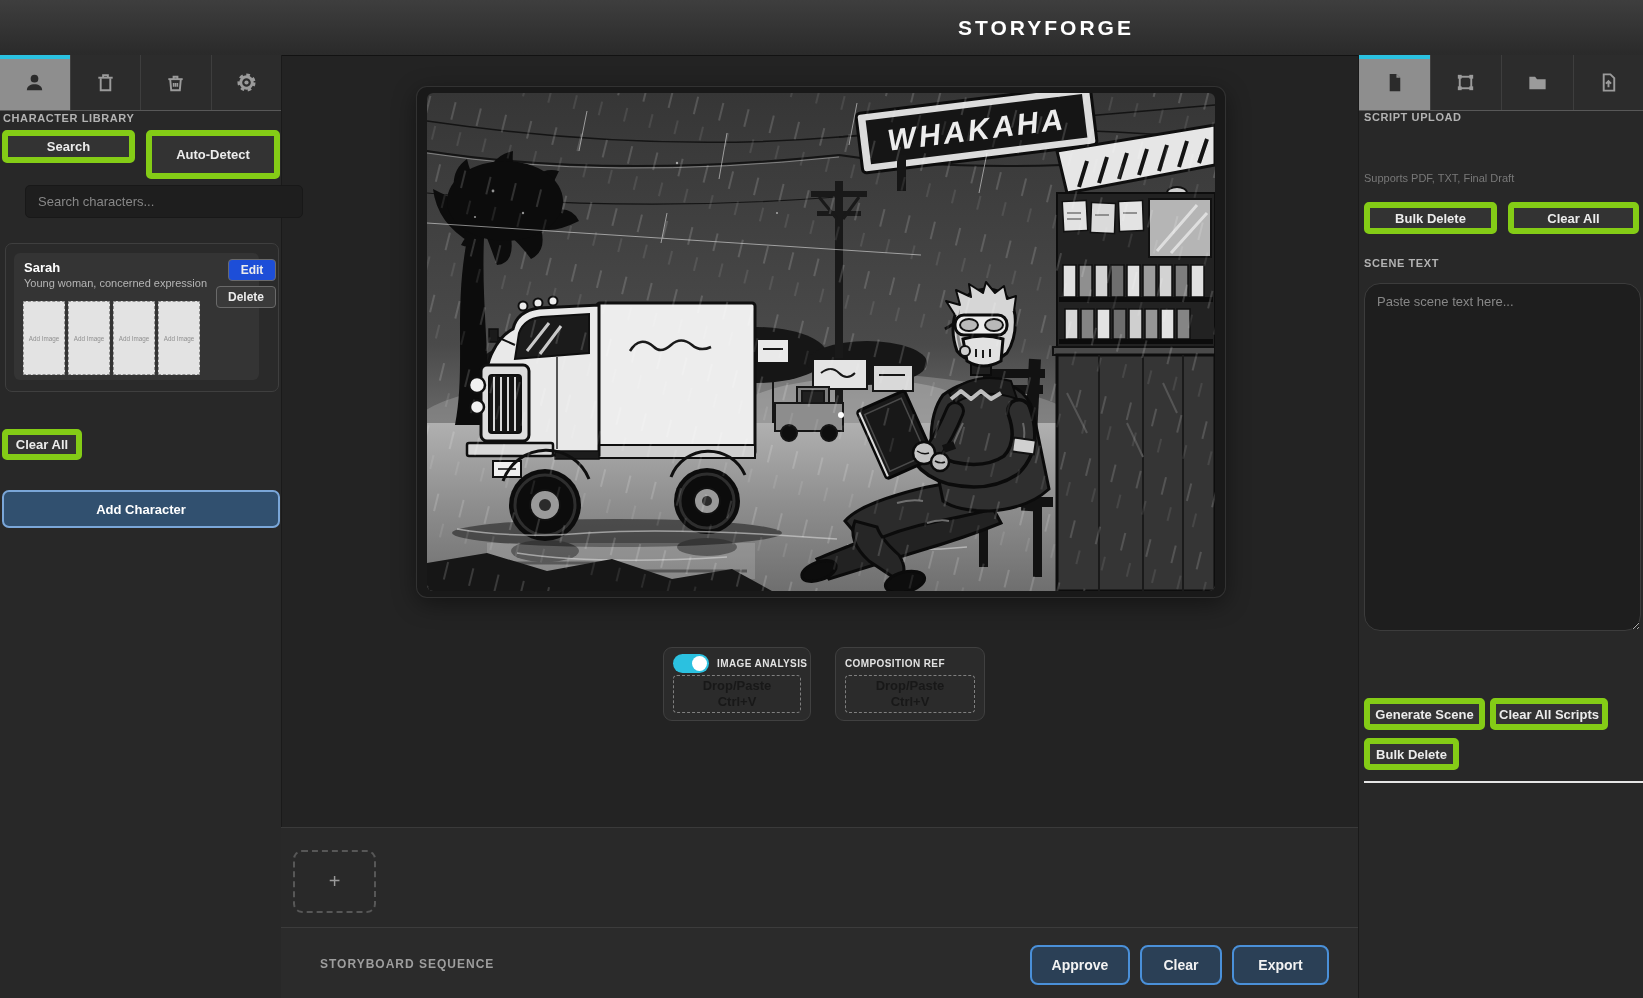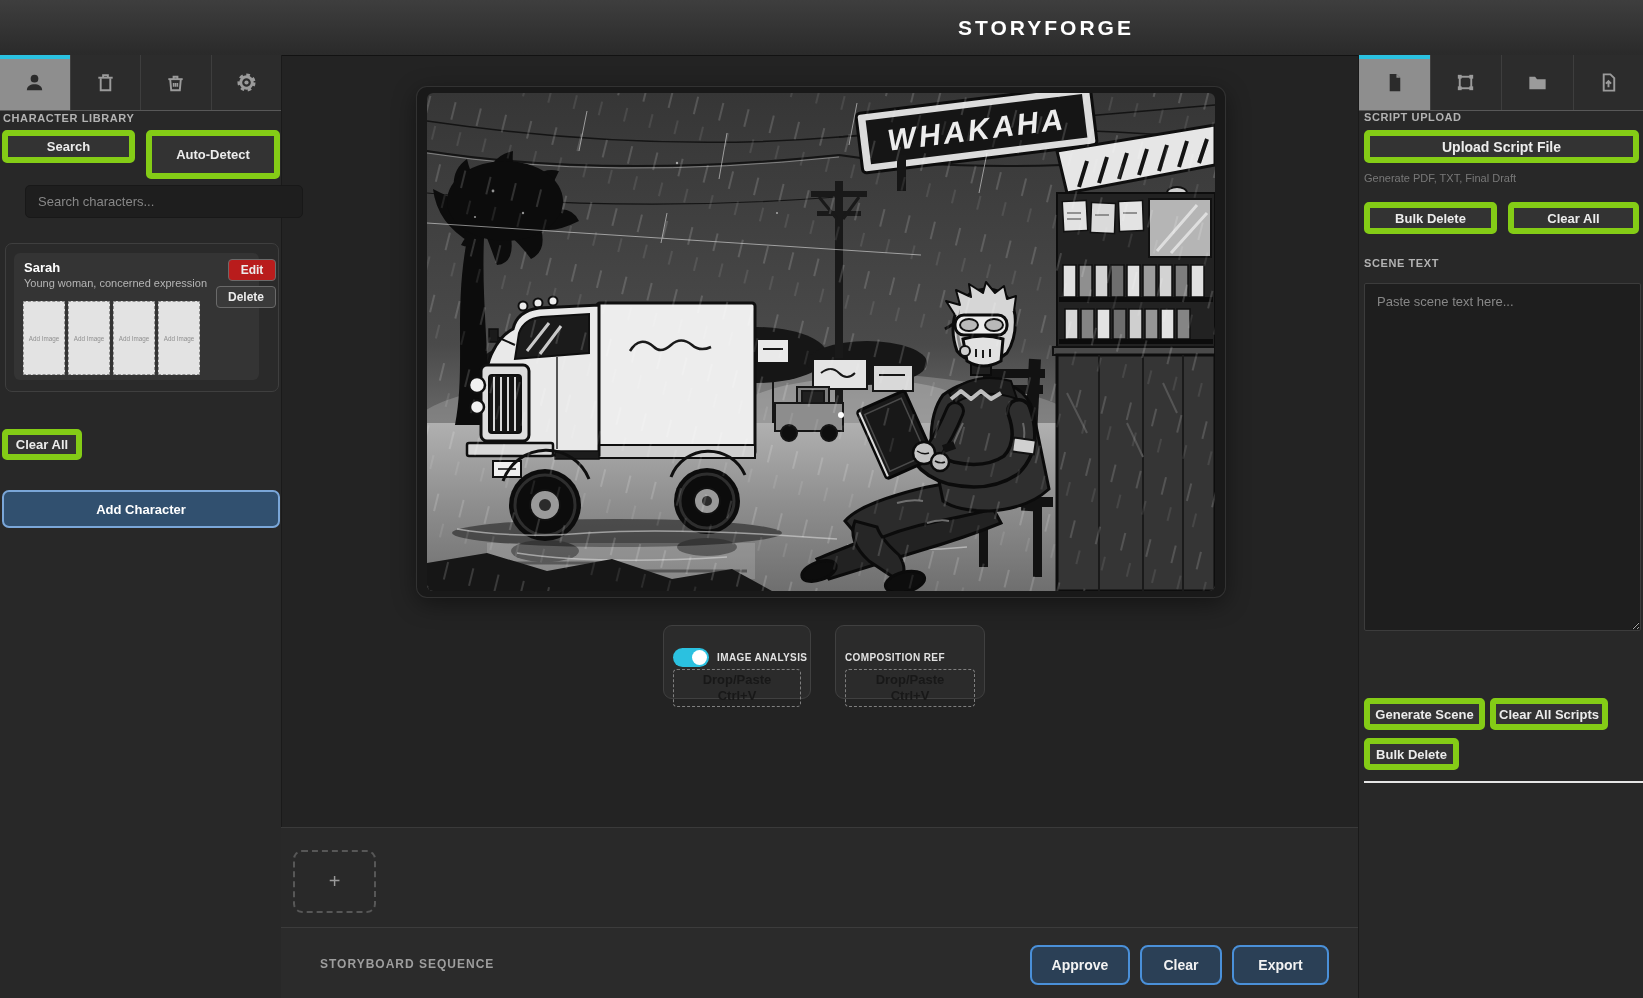--- a/index.html
+++ b/index.html
@@ -46,37 +46,37 @@
   .lbl-charlib{position:absolute;left:3px;top:57px;}
   .btn-search{position:absolute;left:2px;top:75px;width:133px;height:33px;}
   .btn-autodetect{position:absolute;left:146px;top:75px;width:134px;height:49px;}
   .inp-search{position:absolute;left:2px;top:130px;width:278px;height:33px;margin-left:23px;}
   .char-panel{position:absolute;left:5px;top:188px;width:272px;height:147px;
               border:1px solid #3f3f3f;border-radius:7px;background:#2a2a2a;}
   .char-card{position:absolute;left:8px;top:9px;width:245px;height:127px;background:#343434;border-radius:6px;}
   .char-name{position:absolute;left:10px;top:7px;font-size:13px;font-weight:bold;color:#fff;}
   .char-desc{position:absolute;left:10px;top:24px;font-size:11px;color:#b5b5b5;}
   .char-edit{position:absolute;right:-17px;top:6px;width:48px;height:22px;font-size:12px;
-             background:#b91c1c;border:1px solid #6a6a6a;border-radius:4px;}
+             background:#1d4ed8;border:1px solid #6a6a6a;border-radius:4px;}
   .char-delete{position:absolute;right:-17px;top:33px;width:60px;height:22px;font-size:12px;
              background:#3a3a3a;border:1px solid #6a6a6a;border-radius:4px;}
   .slots{position:absolute;left:9px;top:48px;display:flex;gap:3px;}
   .slot{box-sizing:border-box;width:42px;height:74px;background:#e3e3e3;border:1px dashed #8f8f8f;
         display:flex;align-items:center;justify-content:center;cursor:pointer;}
   .slot span{font-size:7px;color:#8f8f8f;transform:scale(.9);white-space:nowrap;}
   .btn-clearall-l{position:absolute;left:2px;top:374px;width:80px;height:31px;}
   .btn-addchar{position:absolute;left:2px;top:435px;width:278px;height:38px;}
   
   .stage{position:absolute;left:417px;top:87px;width:808px;height:510px;background:#191919;
          border-radius:10px;box-shadow:0 0 0 1px #323232,0 6px 24px rgba(0,0,0,.45);}
   .artwork{position:absolute;left:10px;top:6px;width:788px;height:498px;border-radius:6px;
            overflow:hidden;box-shadow:inset 0 0 70px rgba(0,0,0,.55);}
   .artwork svg{display:block;width:100%;height:100%;}
   .drop-panel{position:absolute;box-sizing:border-box;background:var(--panel);
-              border:1px solid #404040;border-radius:9px;padding:21px 9px;}
+              border:1px solid #404040;border-radius:9px;padding:5px 9px;margin-top:22px;}
   .panel-ia{left:663px;top:625px;width:148px;height:74px;}
   .panel-cr{left:835px;top:625px;width:150px;height:74px;}
   .panel-head{display:flex;align-items:center;gap:8px;height:20px;margin-bottom:2px;}
   .toggle{position:relative;width:36px;height:19px;border-radius:10px;background:#555;cursor:pointer;flex:0 0 auto;}
   .toggle.on{background:var(--cyan);}
   .toggle::after{content:"";position:absolute;left:2px;top:2px;width:15px;height:15px;border-radius:50%;background:#fff;}
   .toggle.on::after{left:auto;right:2px;}
   .panel-label{font-size:10px;font-weight:bold;letter-spacing:.4px;color:#e2e2e2;white-space:nowrap;}
   .drop-zone{box-sizing:border-box;height:38px;border:1px dashed #7f7f7f;border-radius:4px;
              display:flex;flex-direction:column;align-items:center;justify-content:center;
@@ -95,21 +95,21 @@
   .btn-clear{position:absolute;left:859px;top:17px;width:82px;height:40px;}
   .btn-export{position:absolute;left:951px;top:17px;width:97px;height:40px;}
   
   .lbl-script{position:absolute;left:5px;top:56px;}
   .btn-upload{position:absolute;left:5px;top:75px;width:275px;height:33px;font-size:14px;}
   .supports{position:absolute;left:5px;top:117px;font-size:11px;color:#787878;}
   .btn-bulkdel{position:absolute;left:5px;top:147px;width:133px;height:32px;}
   .btn-clearall-r{position:absolute;left:149px;top:147px;width:131px;height:32px;}
   .lbl-scene{position:absolute;left:5px;top:202px;}
   .scene-text{position:absolute;left:5px;top:228px;width:277px;height:348px;box-sizing:border-box;
-              background:#1e1e1e;border:1px solid #3c3c3c;border-radius:2px;color:#ddd;
+              background:#1e1e1e;border:1px solid #3c3c3c;border-radius:16px;color:#ddd;
               font-family:inherit;font-size:13px;padding:10px 12px;resize:both;outline:none;}
   .btn-genscript{position:absolute;left:5px;top:600px;width:277px;height:42px;}
   .btn-genscene{position:absolute;left:5px;top:643px;width:121px;height:32px;}
   .btn-clearscripts{position:absolute;left:131px;top:643px;width:118px;height:32px;}
   .btn-bulkdel2{position:absolute;left:5px;top:683px;width:95px;height:32px;}
   .right-divider{position:absolute;left:5px;right:0;top:726px;height:2px;background:#e6e6e6;}
 </style>
 </head>
 <body>
 
@@ -501,22 +501,21 @@
         <span>
           <svg viewBox="0 0 24 24" fill="none" stroke="currentColor" stroke-width="2">
             <path d="M7 3.5h7l4 4V20.5H7z"></path>
             <path d="M12 17v-6M9.3 13.2L12 10.5l2.7 2.7"></path>
           </svg>
         </span>
       </div>
     </div>
 
     <div class="section-label lbl-script">SCRIPT UPLOAD</div>
-    <button class="btn btn-upload">Upload Script File</button>
-    <div class="supports">Generate PDF, TXT, Final Draft</div>
+    <div class="supports">Supports PDF, TXT, Final Draft</div>
     <button class="btn btn-bulkdel">Bulk Delete</button>
     <button class="btn btn-clearall-r">Clear All</button>
     <div class="section-label lbl-scene">SCENE TEXT</div>
     <textarea class="scene-text" placeholder="Paste scene text here..." style=""></textarea>
     <button class="btn btn-genscene">Generate Scene</button>
     <button class="btn btn-clearscripts">Clear All Scripts</button>
     <button class="btn btn-bulkdel2">Bulk Delete</button>
     <div class="right-divider"></div>
   </div>
 

